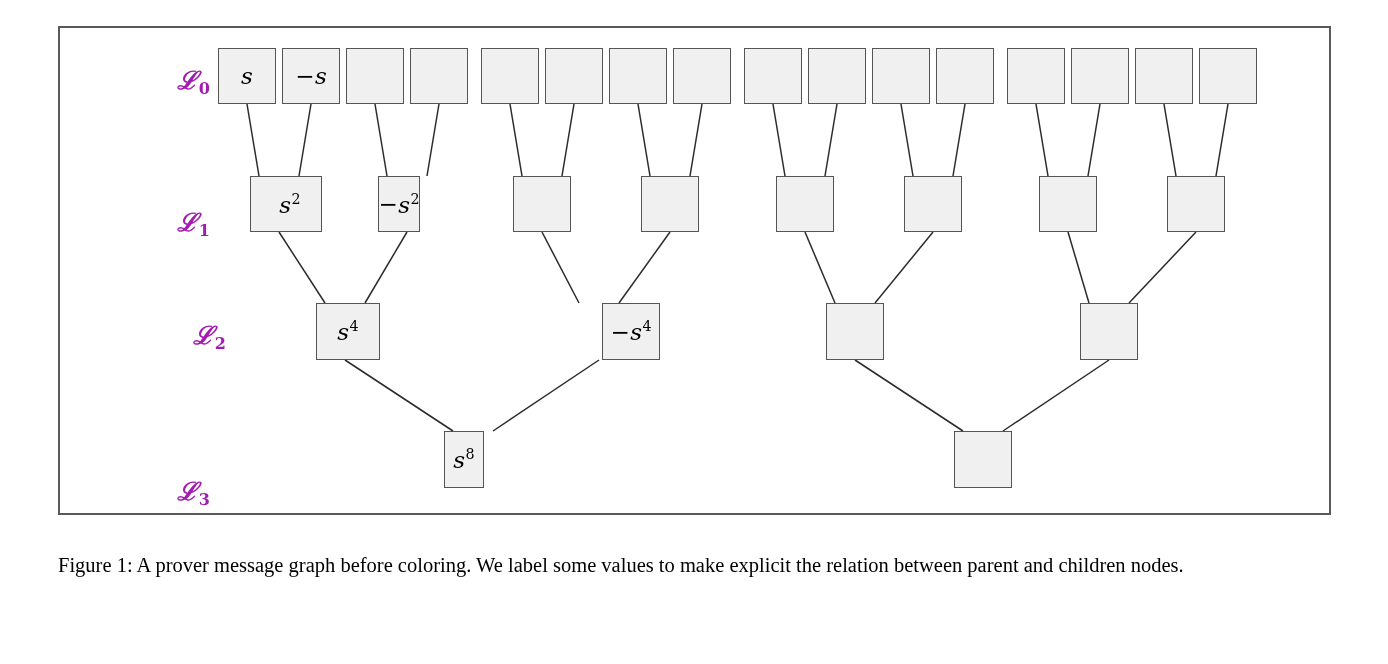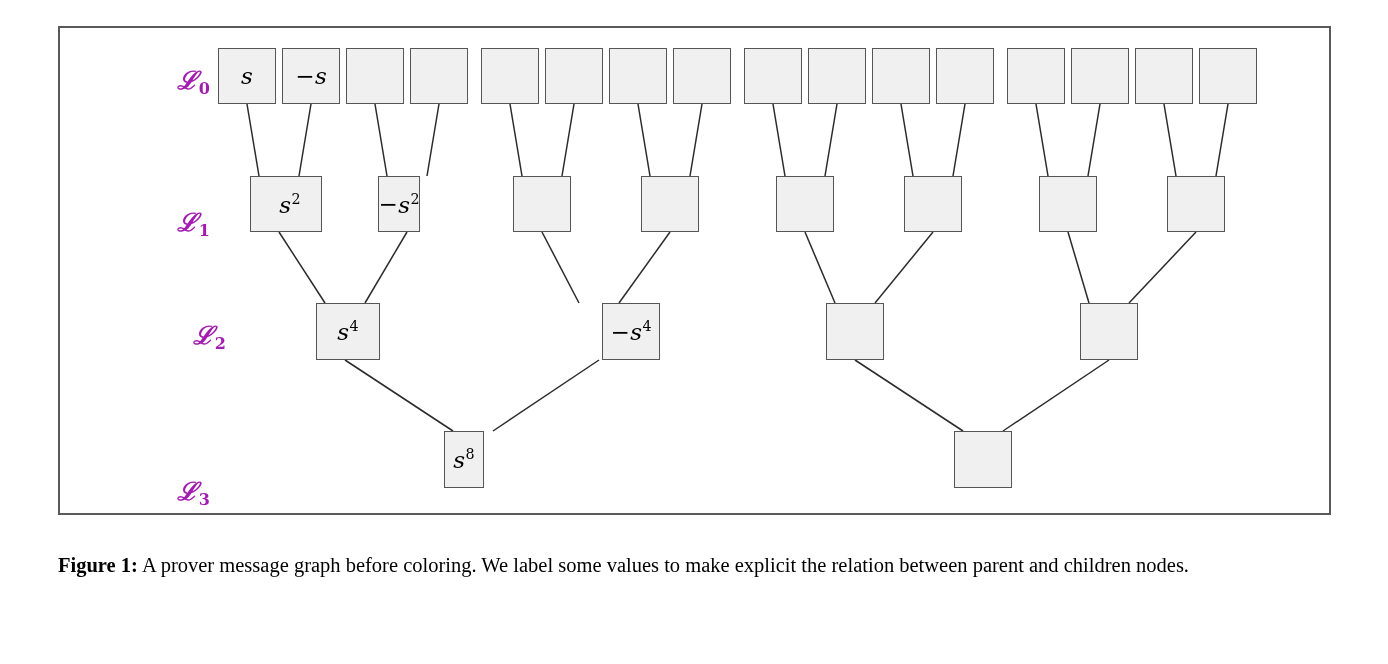--- a/index.html
+++ b/index.html
@@ -37,21 +37,21 @@
   }
   .node-label sup{font-size:0.62em;font-style:normal;vertical-align:0.62em;margin-left:0.5px;}
   .node-label .neg{font-style:normal;margin-right:0.5px;}
 
   
   #caption{
     position:absolute;left:58px;top:551px;width:1273px;
     font-family:"Liberation Serif","DejaVu Serif",serif;
     font-size:20.5px;line-height:1.42;color:#000;text-align:left;
   }
-  #caption .cap-label{font-weight:bold;}
+  #caption .cap-label{font-weight:normal;}
 </style>
 </head>
 <body>
 
 <div id="page">
 
   <div id="figure-frame"></div>
 
   <svg id="graph-canvas" viewBox="0 0 1388 540" xmlns="http://www.w3.org/2000/svg">
     <g id="edge-layer">

